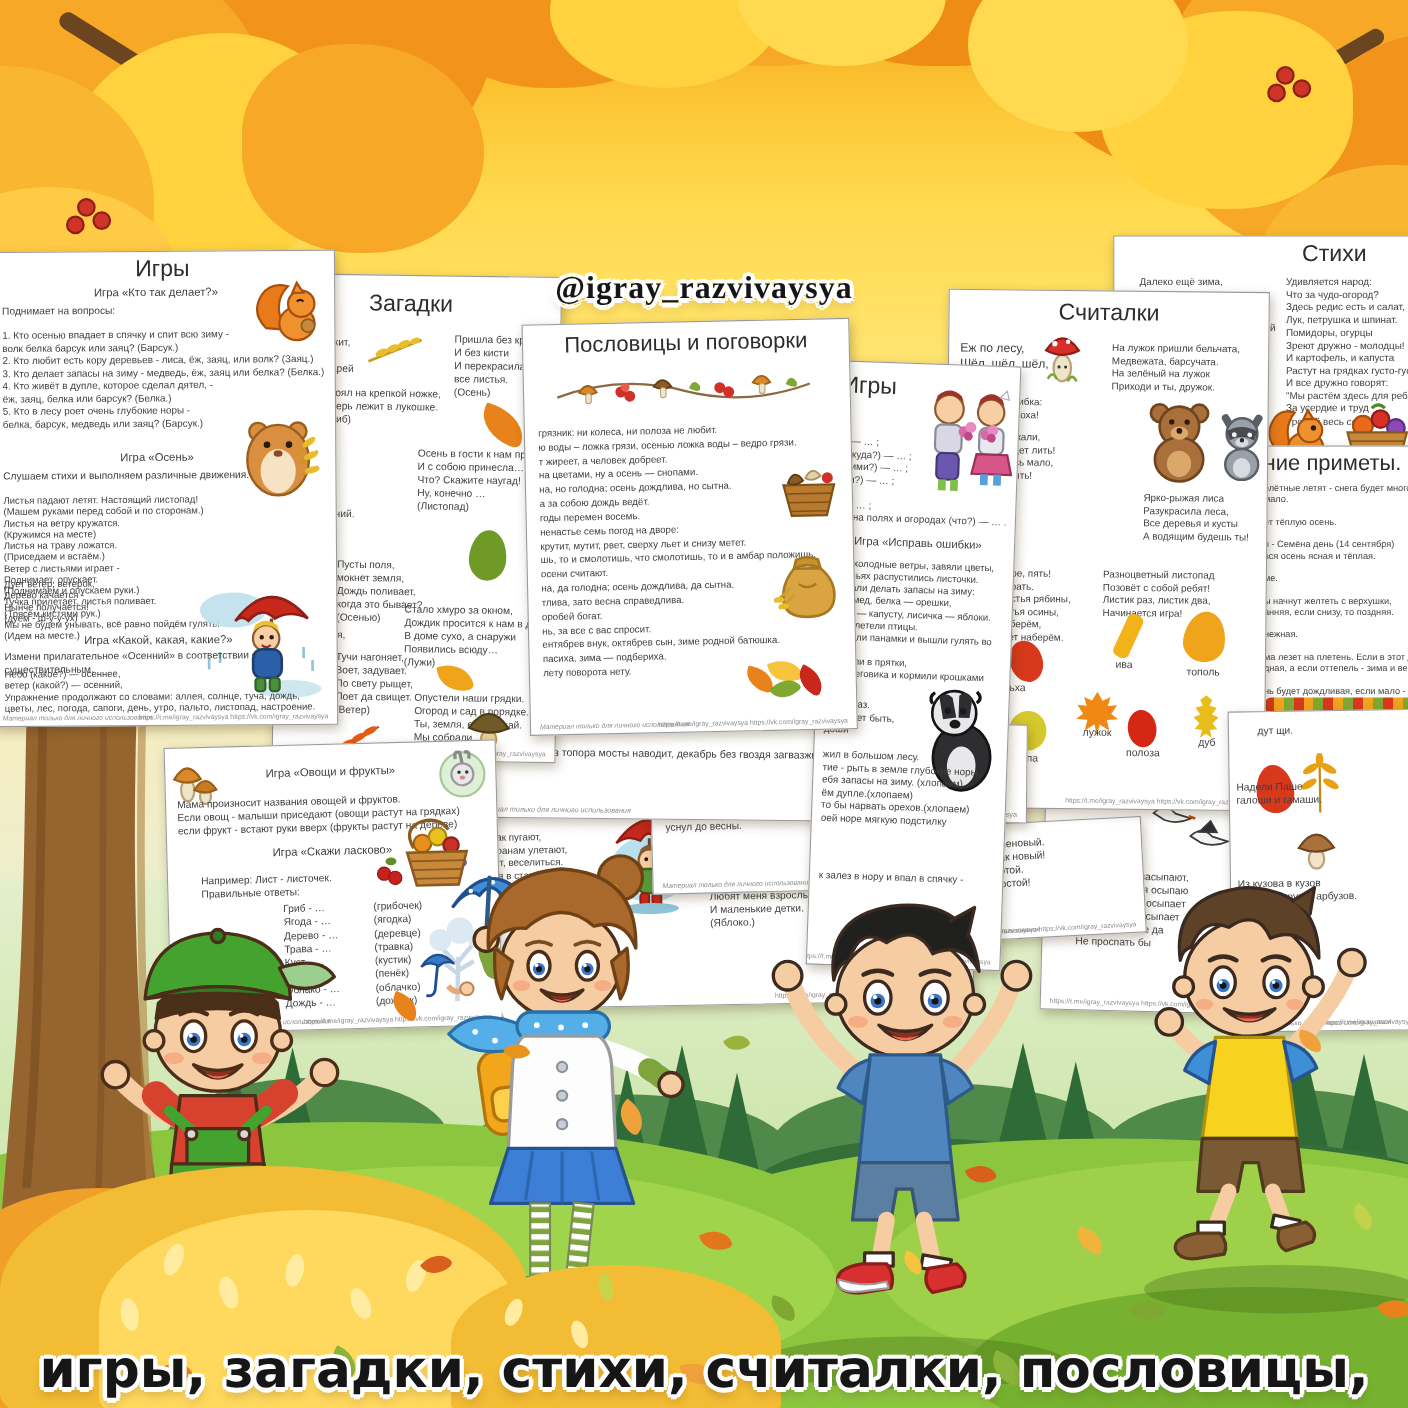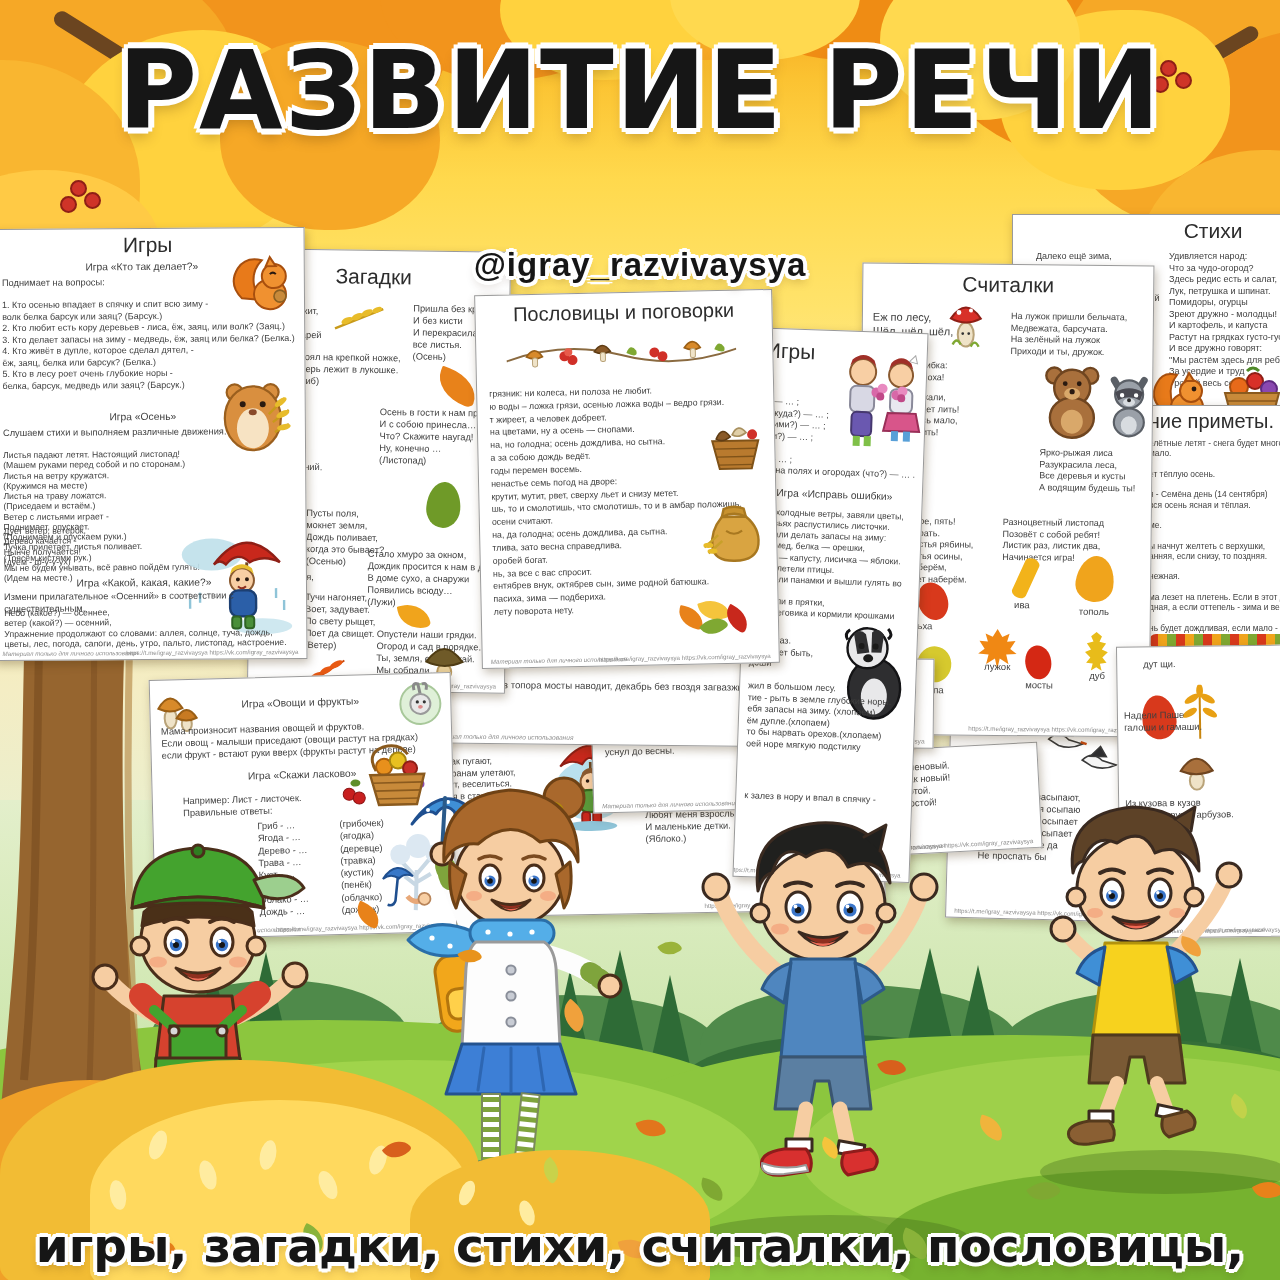--- a/index.html
+++ b/index.html
@@ -105,22 +105,21 @@
     <div class="blob" style="left:880px;top:170px;width:520px;height:150px;background:#76b22f;border-radius:50%;"></div>
   </div>
 
   <svg class="abs" style="left:0;top:560px;z-index:8;" width="170" height="620" viewBox="0 0 170 620">
     <path d="M28,0 C20,120 26,260 12,420 L0,560 L8,620 L160,620 L150,560 C120,420 118,180 128,0 Z" fill="#96652f"></path>
     <path d="M40,40 C36,200 38,360 24,520" stroke="#7a4e21" stroke-width="8" fill="none" opacity=".7"></path>
     <path d="M95,20 C92,200 96,380 88,560" stroke="#7a4e21" stroke-width="6" fill="none" opacity=".5"></path>
     <path d="M130,60 C126,220 128,380 138,540" stroke="#b0823f" stroke-width="7" fill="none" opacity=".6"></path>
   </svg>
 
-  <div class="abs ot" style="left:0;top:28px;width:1280px;font-size:108px;z-index:80;font-family:'DejaVu Sans',sans-serif;">РАЗВИТИЕ РЕЧИ</div>
-  <div class="abs ot small" style="left:0;top:246px;width:1280px;font-size:33px;letter-spacing:1px;z-index:80;font-family:Liberation Sans, sans-serif;">@igray_razvivaysya</div>
+  <div class="abs ot small" style="left:0;top:246px;width:1280px;font-size:29px;letter-spacing:1px;z-index:80;font-family:Liberation Serif, serif;">@igray_razvivaysya</div>
 
   <div class="sheet" style="left:1012px;top:214px;width:380px;height:260px;z-index:20;">
     <div class="s-title" style="left:90px;top:4px;width:220px;">Стихи</div>
     <div class="s-txt" style="left:23px;top:36px;font-size:9px;">Далеко ещё зима,
 Но не для потехи
 Тащит белка в закрома</div>
     <div class="s-txt" style="left:128px;top:78px;font-size:9px;">стей
 
 ку
 
@@ -249,21 +248,21 @@
     <span class="leaf-label" style="left:32px;top:356px;">ольха</span>
     <div class="lleaf" style="left:158px;top:292px;width:15px;height:42px;background:#f2b31a;border-radius:50%/12%;transform:rotate(24deg);"></div>
     <span class="leaf-label" style="left:134px;top:334px;">ива</span>
     <div class="lleaf" style="left:216px;top:290px;width:38px;height:46px;background:#f0a41c;border-radius:50% 50% 50% 50%/62% 62% 38% 38%;transform:rotate(8deg);"></div>
     <span class="leaf-label" style="left:206px;top:340px;">тополь</span>
     <div class="lleaf" style="left:58px;top:382px;width:34px;height:36px;background:#d6c92e;border-radius:50% 50% 48% 48%;transform:rotate(6deg);"></div>
     <span class="leaf-label" style="left:46px;top:420px;">липа</span>
     <div class="lleaf" style="left:118px;top:364px;width:40px;height:40px;background:#f08814;clip-path:polygon(50% 0,62% 20%,80% 12%,74% 32%,95% 30%,82% 50%,98% 62%,72% 64%,78% 88%,56% 74%,50% 100%,44% 74%,22% 88%,28% 64%,2% 62%,18% 50%,5% 30%,26% 32%,20% 12%,38% 20%);"></div>
     <span class="leaf-label" style="left:110px;top:396px;">лужок</span>
     <div class="lleaf" style="left:166px;top:380px;width:26px;height:34px;background:#d42814;border-radius:50%;transform:rotate(-8deg);"></div>
-    <span class="leaf-label" style="left:152px;top:414px;">мосты</span>
+    <span class="leaf-label" style="left:152px;top:414px;">полоза</span>
     <div class="lleaf" style="left:222px;top:366px;width:30px;height:44px;background:#e8bc1a;clip-path:polygon(50% 0,68% 10%,60% 22%,82% 26%,68% 40%,88% 46%,70% 58%,84% 70%,62% 72%,68% 88%,50% 80%,32% 88%,38% 72%,16% 70%,30% 58%,12% 46%,32% 40%,18% 26%,40% 22%,32% 10%);"></div>
     <span class="leaf-label" style="left:210px;top:404px;">дуб</span>
     <div class="s-foot r">https://t.me/igray_razvivaysya   https://vk.com/igray_razvivaysya</div>
   </div>
 
   <div class="sheet" style="left:250px;top:250px;width:256px;height:440px;z-index:30;transform:rotate(.8deg);">
     <div class="s-title" style="left:40px;top:14px;width:160px;">Загадки</div>
     <div class="s-txt" style="left:48px;top:56px;">жит,
 
 арей</div>

